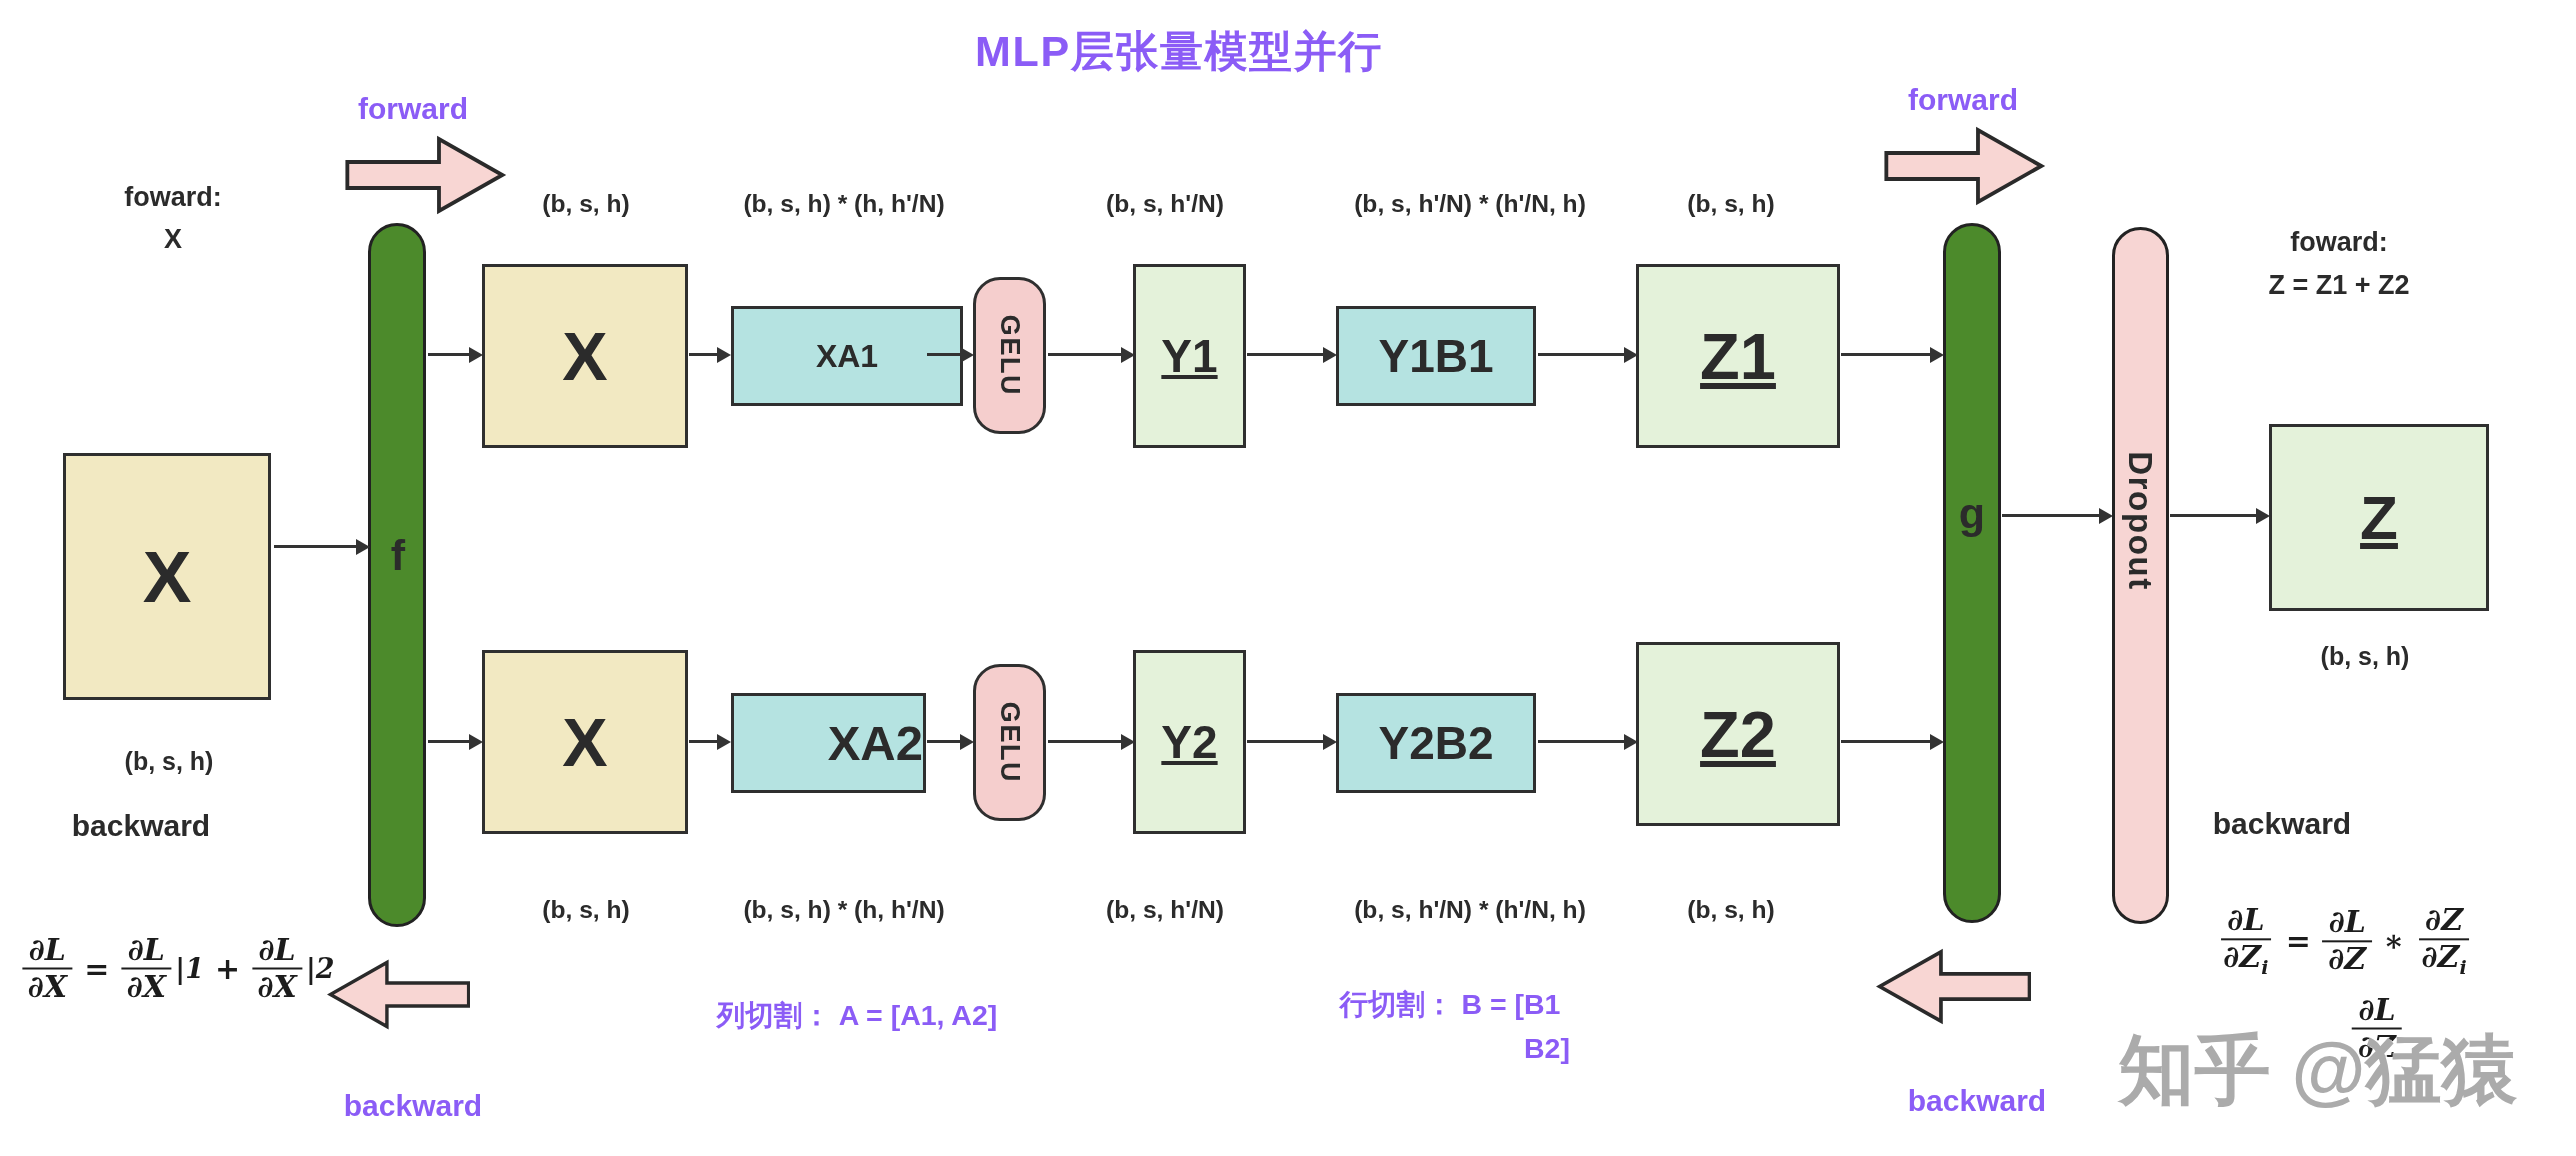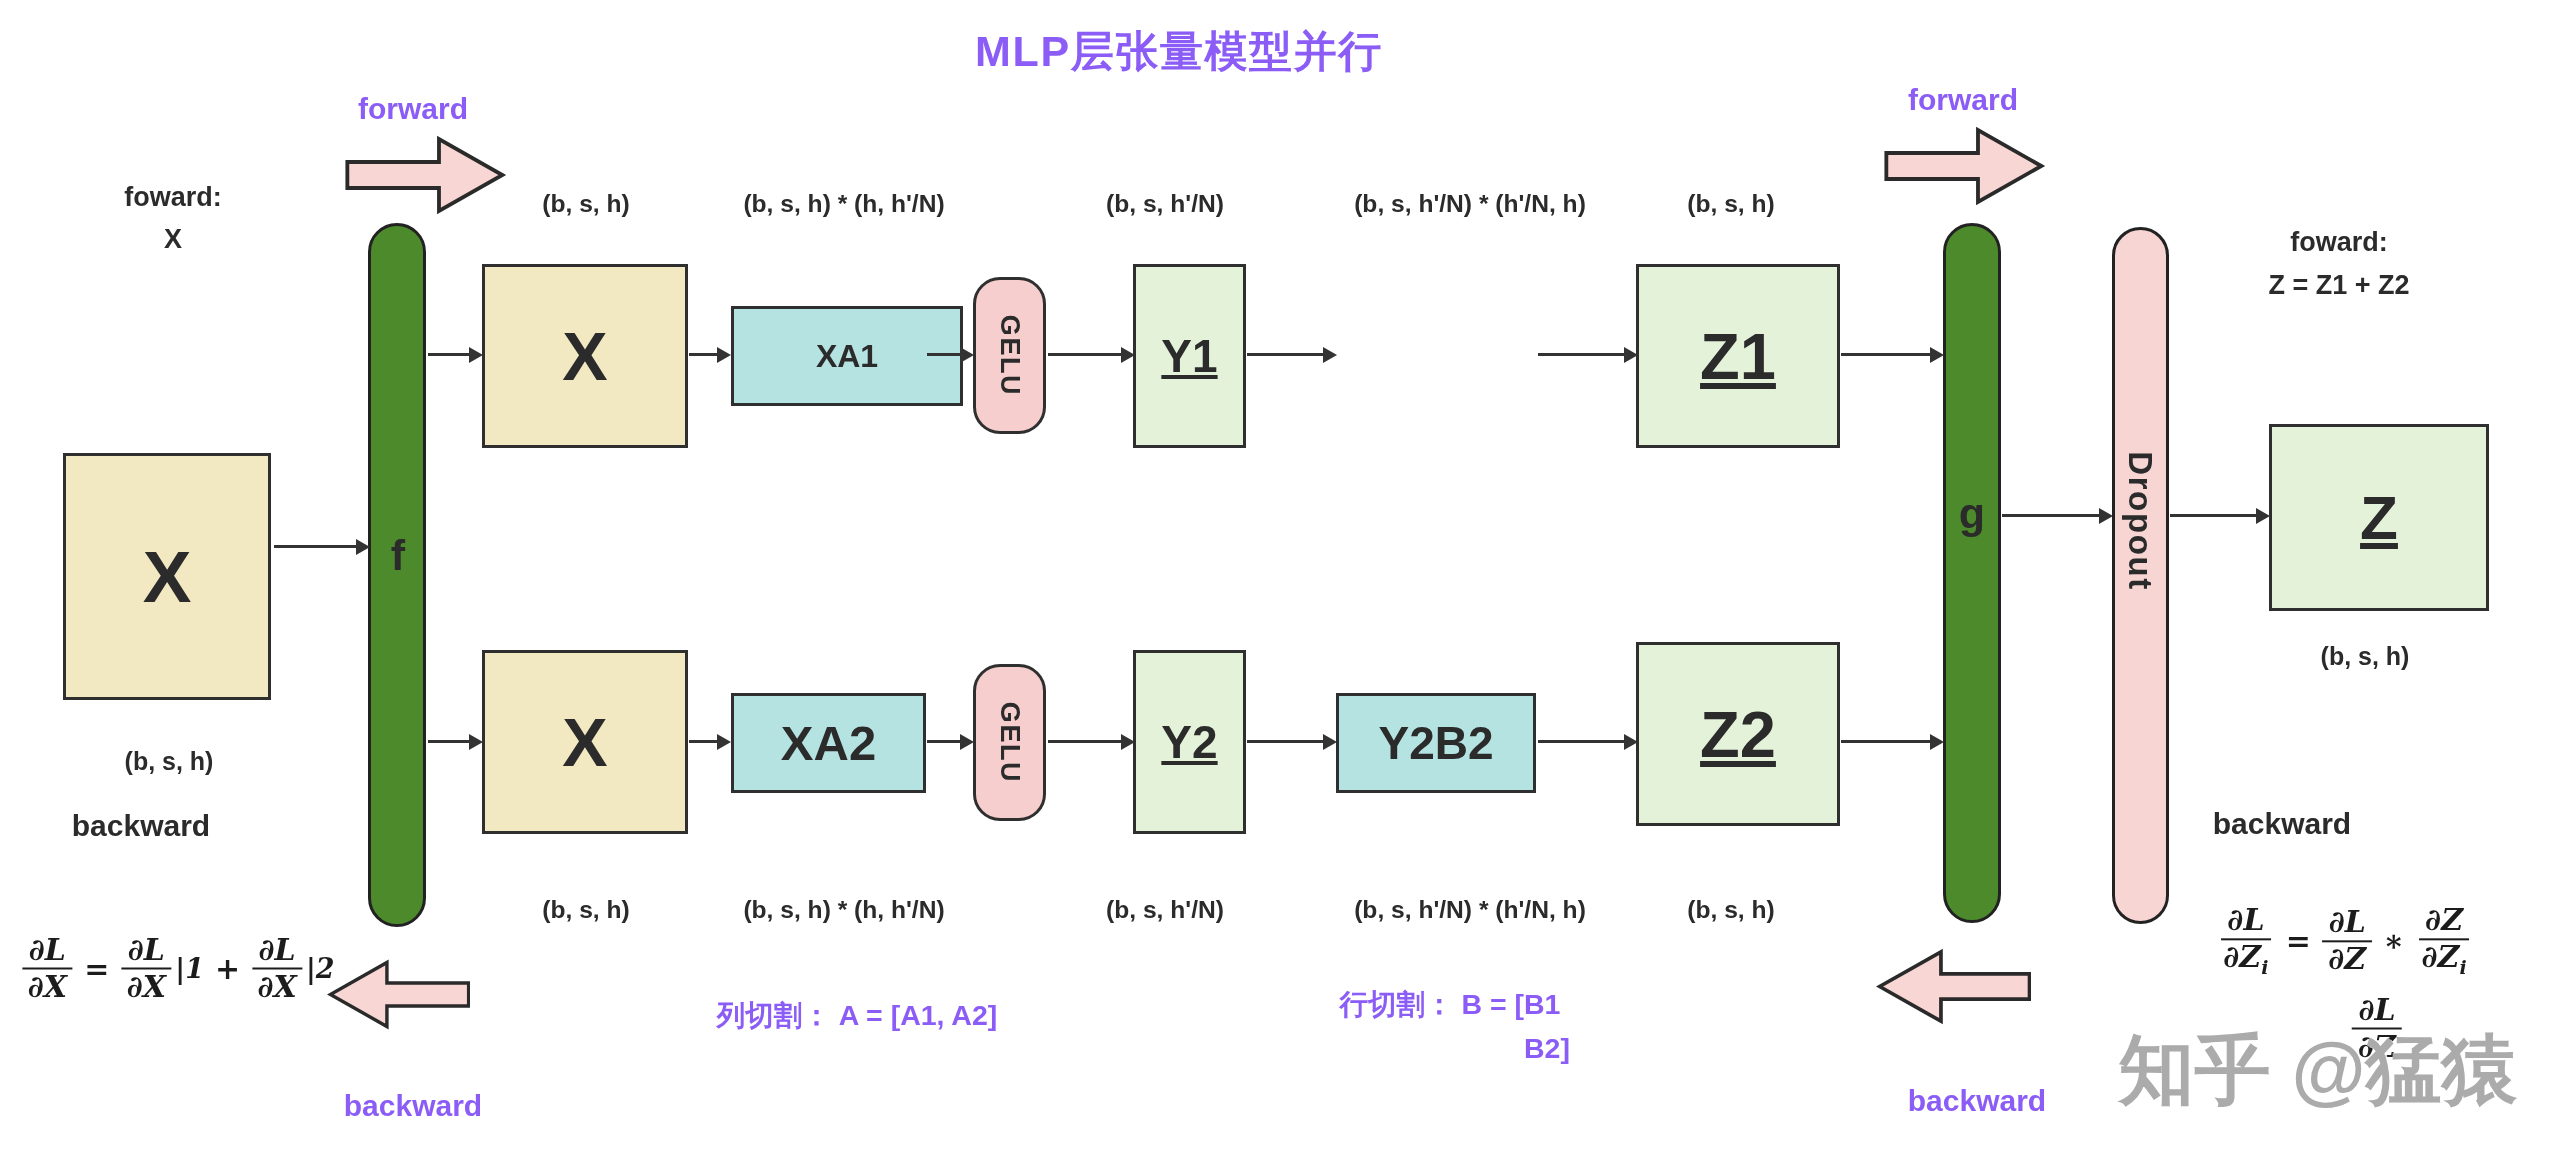--- a/index.html
+++ b/index.html
@@ -96,28 +96,31 @@
   </div>
   <div class="box cyan" style="left:731px;top:306px;width:232px;height:100px;font-size:32px;">
     <span>XA1</span>
   </div>
   <div class="box pinkbox" style="left:973px;top:277px;width:73px;height:157px;">
     <span class="vtext" style="font-size:27px;">GELU</span>
   </div>
   <div class="box lgreen" style="left:1133px;top:264px;width:113px;height:184px;font-size:46px;">
     <span>Y1</span>
   </div>
+  <div class="box cyan" style="left:1336px;top:306px;width:200px;height:100px;font-size:46px;">
+    <span>Y1B1</span>
+  </div>
   <div class="box lgreen" style="left:1636px;top:264px;width:204px;height:184px;font-size:65px;">
     <span>Z1</span>
   </div>
 
   <div class="box yellow" style="left:482px;top:650px;width:206px;height:184px;font-size:68px;">
     <span>X</span>
   </div>
-  <div class="box cyan" style="left:731px;top:693px;width:195px;height:100px;font-size:49px;">
+  <div class="box cyan" style="left:731px;top:693px;width:195px;height:100px;font-size:49px;justify-content:flex-end;">
     <span>XA2</span>
   </div>
   <div class="box pinkbox" style="left:973px;top:664px;width:73px;height:157px;">
     <span class="vtext" style="font-size:27px;">GELU</span>
   </div>
   <div class="box lgreen" style="left:1133px;top:650px;width:113px;height:184px;font-size:46px;text-align:right;">
     <span>Y2</span>
   </div>
   <div class="box cyan" style="left:1336px;top:693px;width:200px;height:100px;font-size:46px;">
     <span>Y2B2</span>

